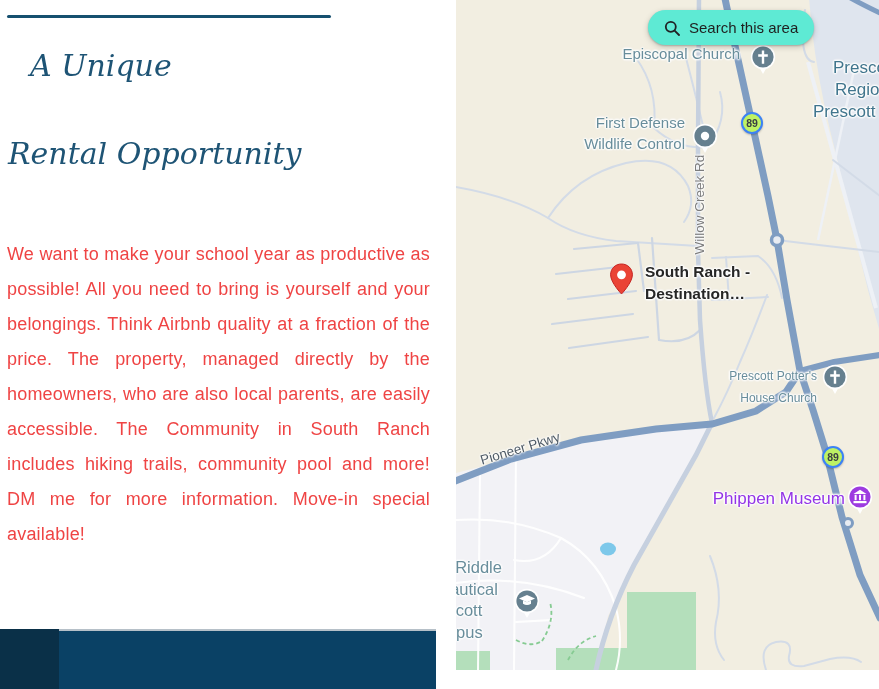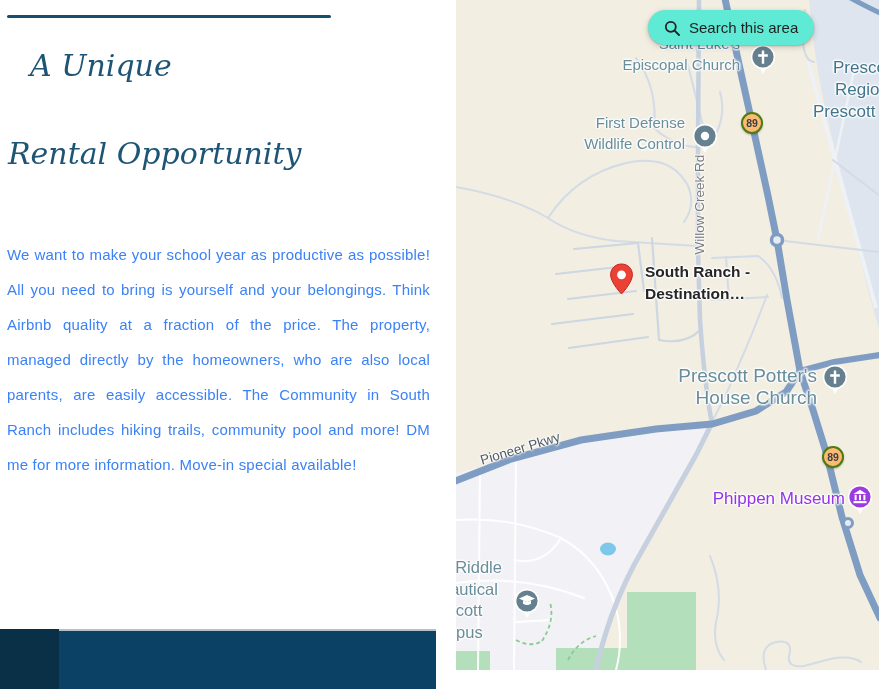--- a/index.html
+++ b/index.html
@@ -9,52 +9,52 @@
 
   
   .left { position:absolute; left:0; top:0; width:456px; height:689px; background:#fff; }
   .rule { position:absolute; left:7px; top:15px; width:324px; height:3px; background:#16506f; border-radius:2px; }
   .script { position:absolute; left:8px; top:22px; width:440px;
             font-family:"DejaVu Serif", serif; font-style:italic; font-weight:400;
             color:#1e5475; font-size:30px; line-height:88px; }
   .script .hl1 { display:block; padding-left:22px; }
   .script .hl2 { display:block; }
   .body-text { position:absolute; left:7px; top:237px; width:423px;
-               color:#3b82f6; font-size:15px; line-height:35px;
+               color:#ef4444; font-size:18px; line-height:35px;
                text-align:justify; text-align-last:left; letter-spacing:.2px; }
   .foot-dark  { position:absolute; left:0; top:629px; width:59px;  height:60px; background:#0a3048; }
   .foot-line  { position:absolute; left:59px; top:629px; width:377px; height:2px; background:#b6c0c8; }
   .foot-light { position:absolute; left:59px; top:631px; width:377px; height:58px; background:#0a4165; }
 
   
   .map { position:absolute; left:456px; top:0; width:423px; height:670px;
          overflow:hidden; background:#f2eee1; cursor:grab; }
   .map svg.base { position:absolute; left:0; top:0; }
 
   .lbl { position:absolute; white-space:nowrap; font-weight:500; color:#688d9b;
          font-size:15px; line-height:21px;
          text-shadow:0 1px 2px #fff,0 -1px 2px #fff,1px 0 2px #fff,-1px 0 2px #fff,0 0 3px #fff,0 0 3px #fff; }
   .lbl span { display:block; }
   .lbl-right { text-align:right; }
-  .lbl-saint   { right:139px; top:33px;margin-left:20px; }
+  .lbl-saint   { right:139px; top:22px;margin-left:20px; }
   .lbl-defense { right:194px; top:112px; }
   .lbl-air span{ position:absolute; font-size:17px; font-weight:500; color:#40758d; }
   .lbl-sranch  { left:189px; top:261px; color:#262626; font-weight:600; font-size:15.5px; line-height:22px; }
-  .lbl-potters { right:62px; top:365px; font-size:19px; line-height:22px; }
+  .lbl-potters { right:62px; top:365px; font-size:12px; line-height:22px; }
   .lbl-phippen { right:34px; top:488px; color:#9334e6; font-size:17px; }
   .lbl-embry   { left:-62px; top:557px; width:116px; text-align:center; font-size:16.5px; line-height:21.5px; }
   .road-lbl { position:absolute; white-space:nowrap; font-size:13.5px; font-weight:400; color:#7c7c7c;
               text-shadow:0 1px 2px #fff,0 -1px 2px #fff,1px 0 2px #fff,-1px 0 2px #fff; }
   .lbl-willow  { left:193px; top:197px; width:100px; text-align:center; transform:rotate(-90deg); }
   .lbl-pioneer { left:23px; top:441px; color:#4f5b66; transform:rotate(-17deg); }
 
   .marker { position:absolute; width:26px; height:31px; }
   .pin { position:absolute; left:152px; top:263px; width:27px; height:32px; }
   .shield { position:absolute; width:22px; height:22px; border-radius:50%;
-            background:#fdba74; border:2px solid #4d7c0f; color:#3c4043;
+            background:#bef264; border:2px solid #3b82f6; color:#3c4043;
             font-size:10.5px; font-weight:700; display:flex; align-items:center; justify-content:center;
             box-shadow:0 1px 2px rgba(0,0,0,.25); }
   .shield-1 { left:285px; top:112px; }
   .shield-2 { left:366px; top:446px; }
 
   .search-pill { position:absolute; left:192px; top:10px; height:35px; padding:0 16px;
                  display:flex; align-items:center; gap:9px; border:none; border-radius:18px;
                  background:#5eead4; color:#1f1f1f; font-family:"Liberation Sans",sans-serif;
                  font-size:15px; font-weight:500; cursor:pointer;
                  box-shadow:0 1px 2px rgba(0,0,0,.2), 0 2px 6px rgba(0,0,0,.18); }

